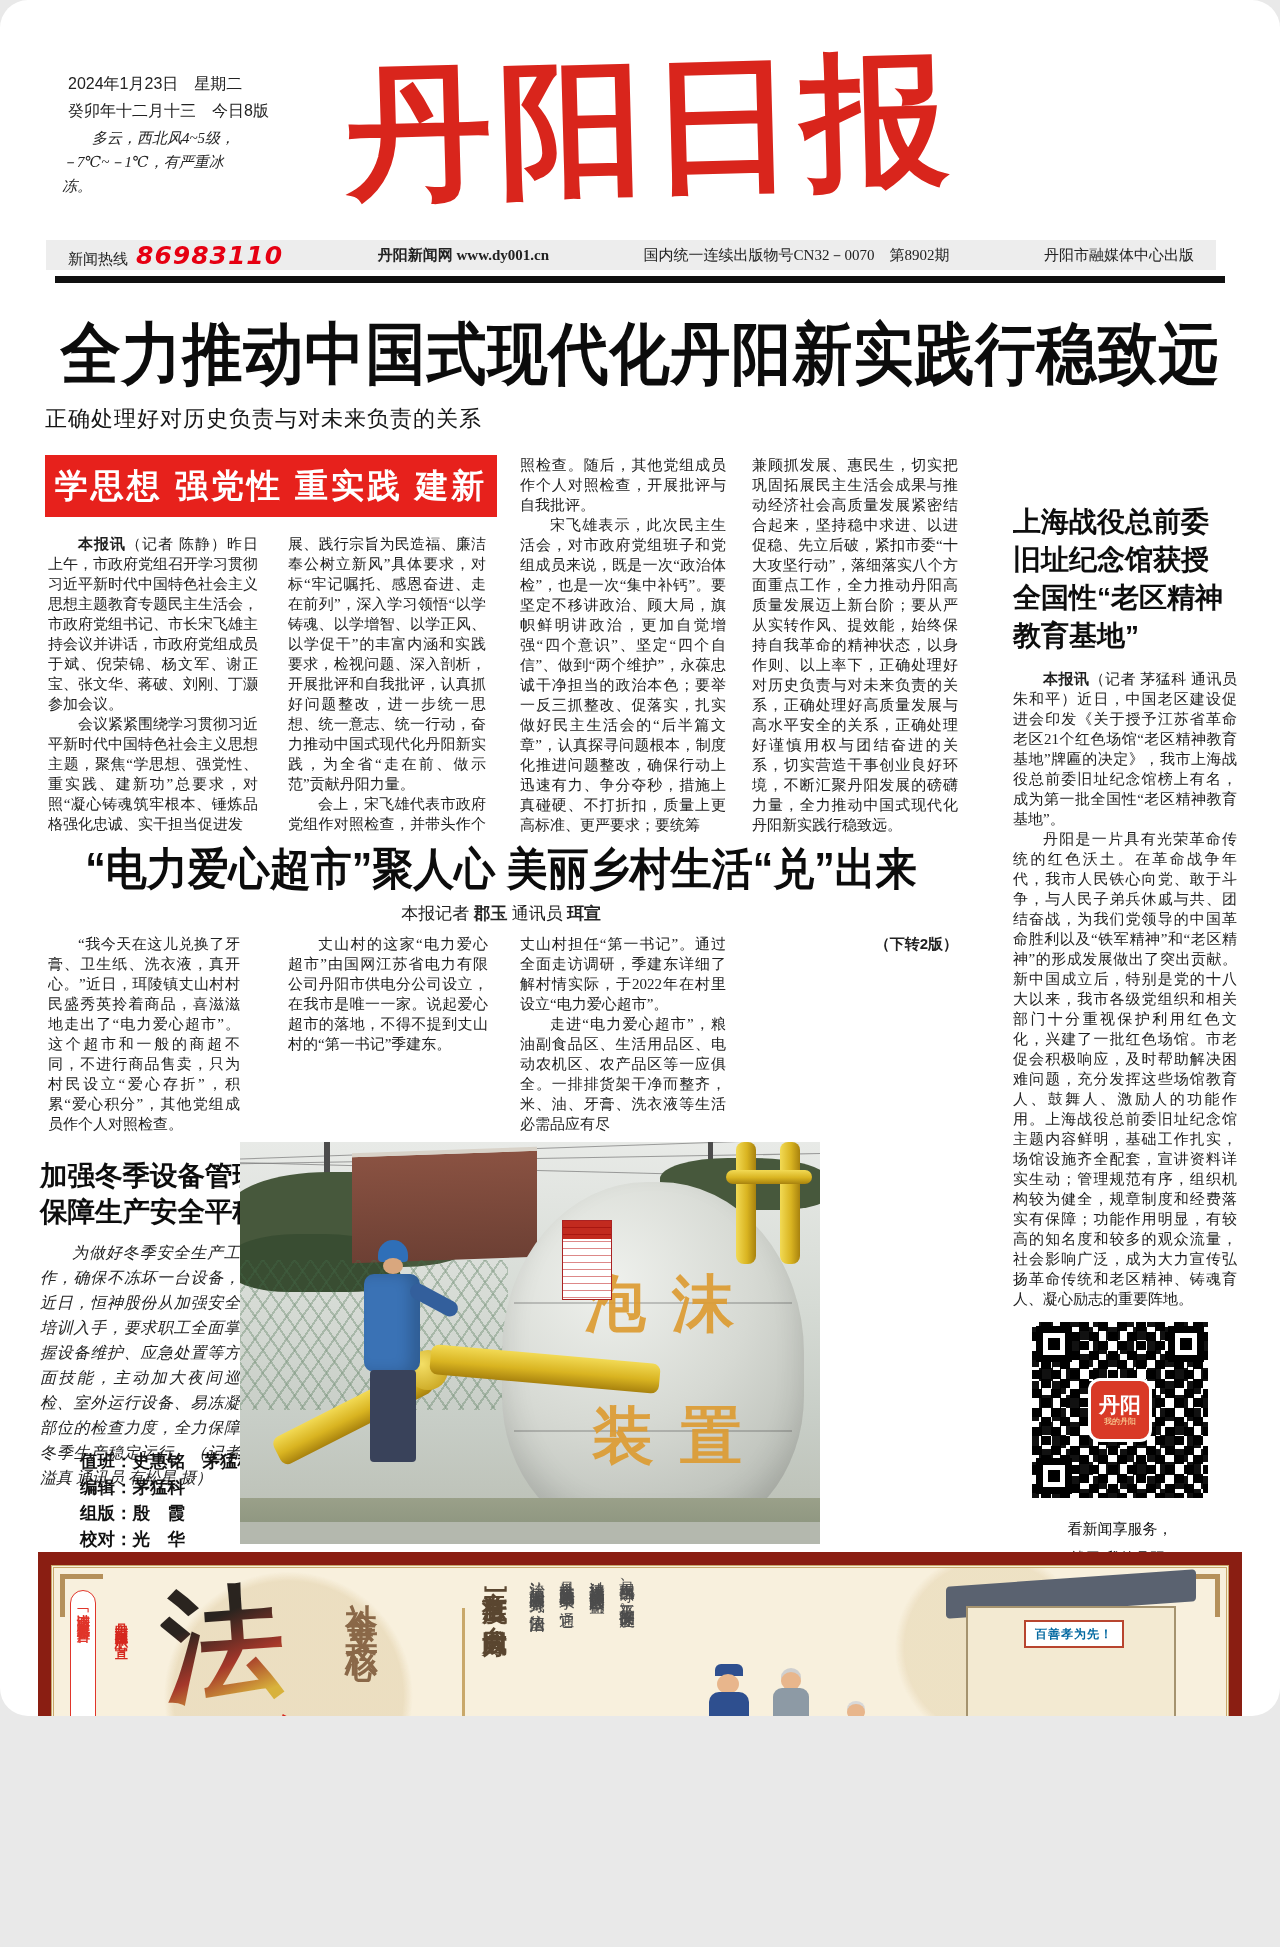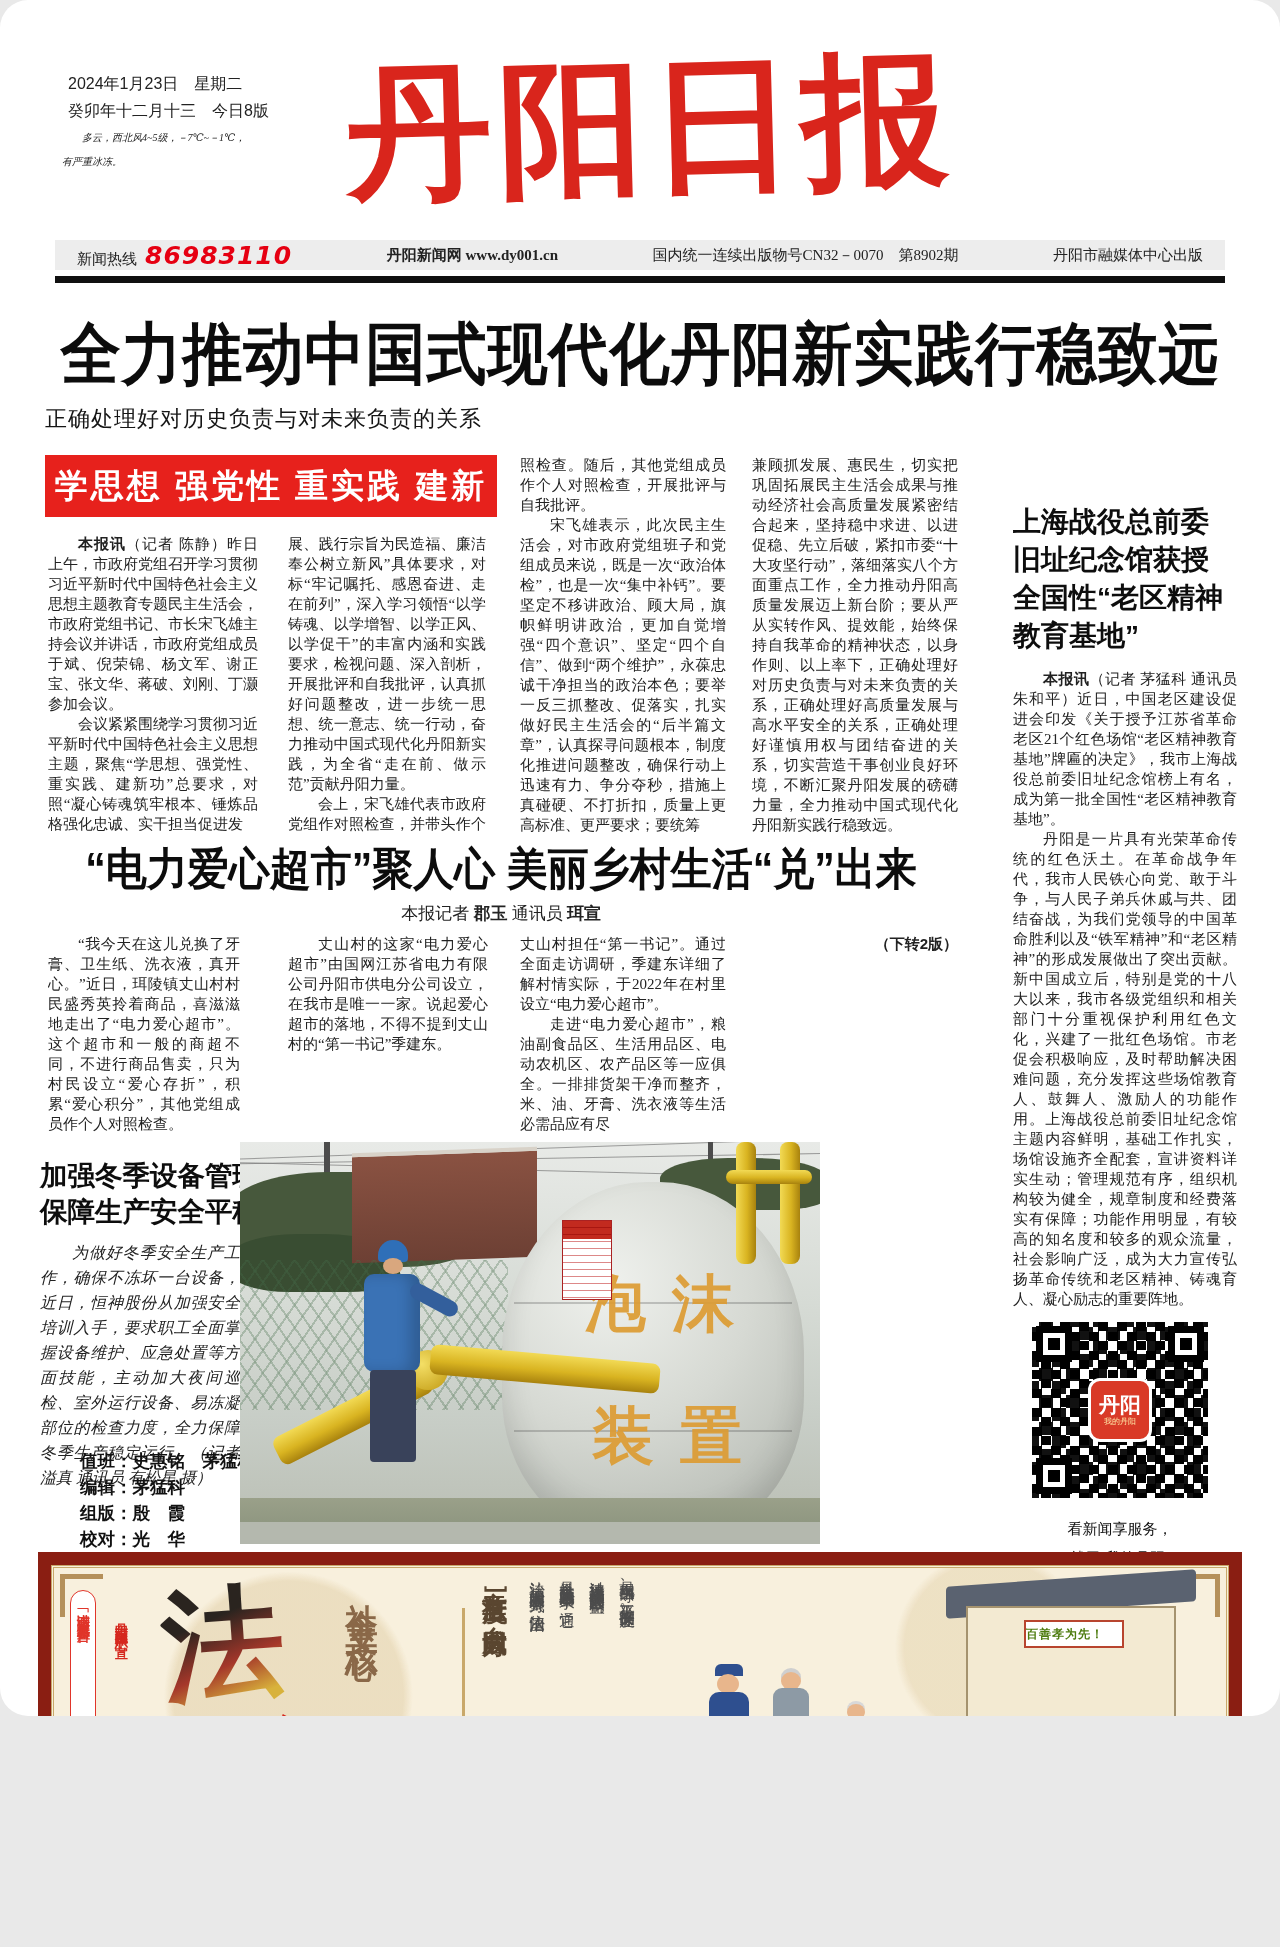--- a/index.html
+++ b/index.html
@@ -9,25 +9,25 @@
   .sans{font-family:"Liberation Sans","DejaVu Sans",sans-serif;}
   .v{writing-mode:vertical-rl;}
   .pre{white-space:pre-line;}
   p{margin:0;}
   .para{text-indent:2em;}
   .coltext{font-size:15px;line-height:20px;text-align:justify;overflow:hidden;color:#222;}
   .lead{font-weight:bold;font-family:"Liberation Sans","DejaVu Sans",sans-serif;}
 
   
   .date-block{left:68px;top:70px;font-size:16px;line-height:27px;color:#222;}
-  .weather{left:62px;top:126px;width:184px;font-size:10px;line-height:24px;font-style:italic;text-indent:2em;color:#222;}
+  .weather{left:62px;top:126px;width:184px;font-size:15px;line-height:24px;font-style:italic;text-indent:2em;color:#222;}
   .masthead{left:315px;top:26px;width:670px;height:200px;text-align:center;
             font-size:146px;font-weight:900;color:#d9251c;letter-spacing:6px;line-height:200px;
             transform:rotate(-1.5deg);font-family:"DejaVu Serif","Liberation Serif",serif;}
-  .infobar{left:55px;top:240px;width:1170px;height:30px;background:#ededed;display:flex;
+  .infobar{left:46px;top:240px;width:1170px;height:30px;background:#ededed;display:flex;
            align-items:center;justify-content:space-between;padding:0 22px;box-sizing:border-box;
            font-size:15px;color:#222;gap:44px;}
   .hotline{display:flex;align-items:baseline;gap:8px;}
   .hotline .num{font-family:"DejaVu Sans","Liberation Sans",sans-serif;font-weight:bold;font-style:italic;
                 font-size:25px;color:#e60012;letter-spacing:1px;}
   .infobar .bold{font-weight:bold;}
   .rule{left:55px;top:276px;width:1170px;height:7px;background:#101010;}
 
   
   .headline1{left:40px;top:310px;width:1200px;text-align:center;font-weight:900;font-size:60px;
@@ -138,21 +138,21 @@
   .seal{width:22px;height:44px;background:#c1271d;color:#fff;font-size:11px;text-align:center;
         border-radius:4px;margin-top:230px;padding-top:4px;box-sizing:border-box;}
   .goldline{width:3px;height:75%;background:#c9a86a;}
   .motto{height:318px;font-size:25px;font-weight:900;color:#5a4630;letter-spacing:2px;padding-top:2px;}
   .vcols{display:flex;gap:9px;height:318px;}
   .vcol{height:318px;font-size:15.5px;color:#4c4c4c;letter-spacing:1px;overflow:hidden;}
   .cartoon{position:relative;flex:1;height:100%;}
   .roof{position:absolute;right:14px;top:10px;width:250px;height:32px;background:#5a6270;transform:skewY(-4deg);border-radius:4px;}
   .wall{position:absolute;right:34px;top:38px;width:206px;height:118px;background:#f3ead2;border:2px solid #a5936f;}
   .plaque{position:absolute;right:86px;top:52px;width:96px;height:24px;background:#fff;border:2px solid #b8452f;
-          color:#4d7c0f;font-size:12px;font-weight:bold;text-align:left;line-height:24px;letter-spacing:1px;}
+          color:#0369a1;font-size:12px;font-weight:bold;text-align:center;line-height:24px;letter-spacing:1px;}
   .cop-cap{position:absolute;left:64px;top:96px;width:28px;height:12px;background:#2e4f8f;border-radius:6px 6px 0 0;}
   .cop-head{position:absolute;left:66px;top:106px;width:22px;height:20px;border-radius:50%;background:#e8b68c;}
   .cop-body{position:absolute;left:58px;top:124px;width:40px;height:66px;background:#2e4f8f;border-radius:10px;}
   .cop-legs{position:absolute;left:62px;top:188px;width:32px;height:40px;background:#243b66;border-radius:4px;}
   .eld1-head{position:absolute;left:130px;top:104px;width:20px;height:18px;border-radius:50%;background:#e8b68c;box-shadow:0 -4px 0 #cfcfcf;}
   .eld1-body{position:absolute;left:122px;top:120px;width:36px;height:58px;background:#8d9aa5;border-radius:9px;}
   .eld1-legs{position:absolute;left:126px;top:176px;width:28px;height:42px;background:#6b5b44;border-radius:4px;}
   .eld2-head{position:absolute;left:196px;top:136px;width:18px;height:16px;border-radius:50%;background:#e8b68c;box-shadow:0 -3px 0 #d8d8d8;}
   .eld2-body{position:absolute;left:188px;top:150px;width:34px;height:44px;background:#d98a8a;border-radius:9px;}
   .bench{position:absolute;left:180px;top:192px;width:58px;height:12px;background:#7aa05a;border-radius:3px;}

